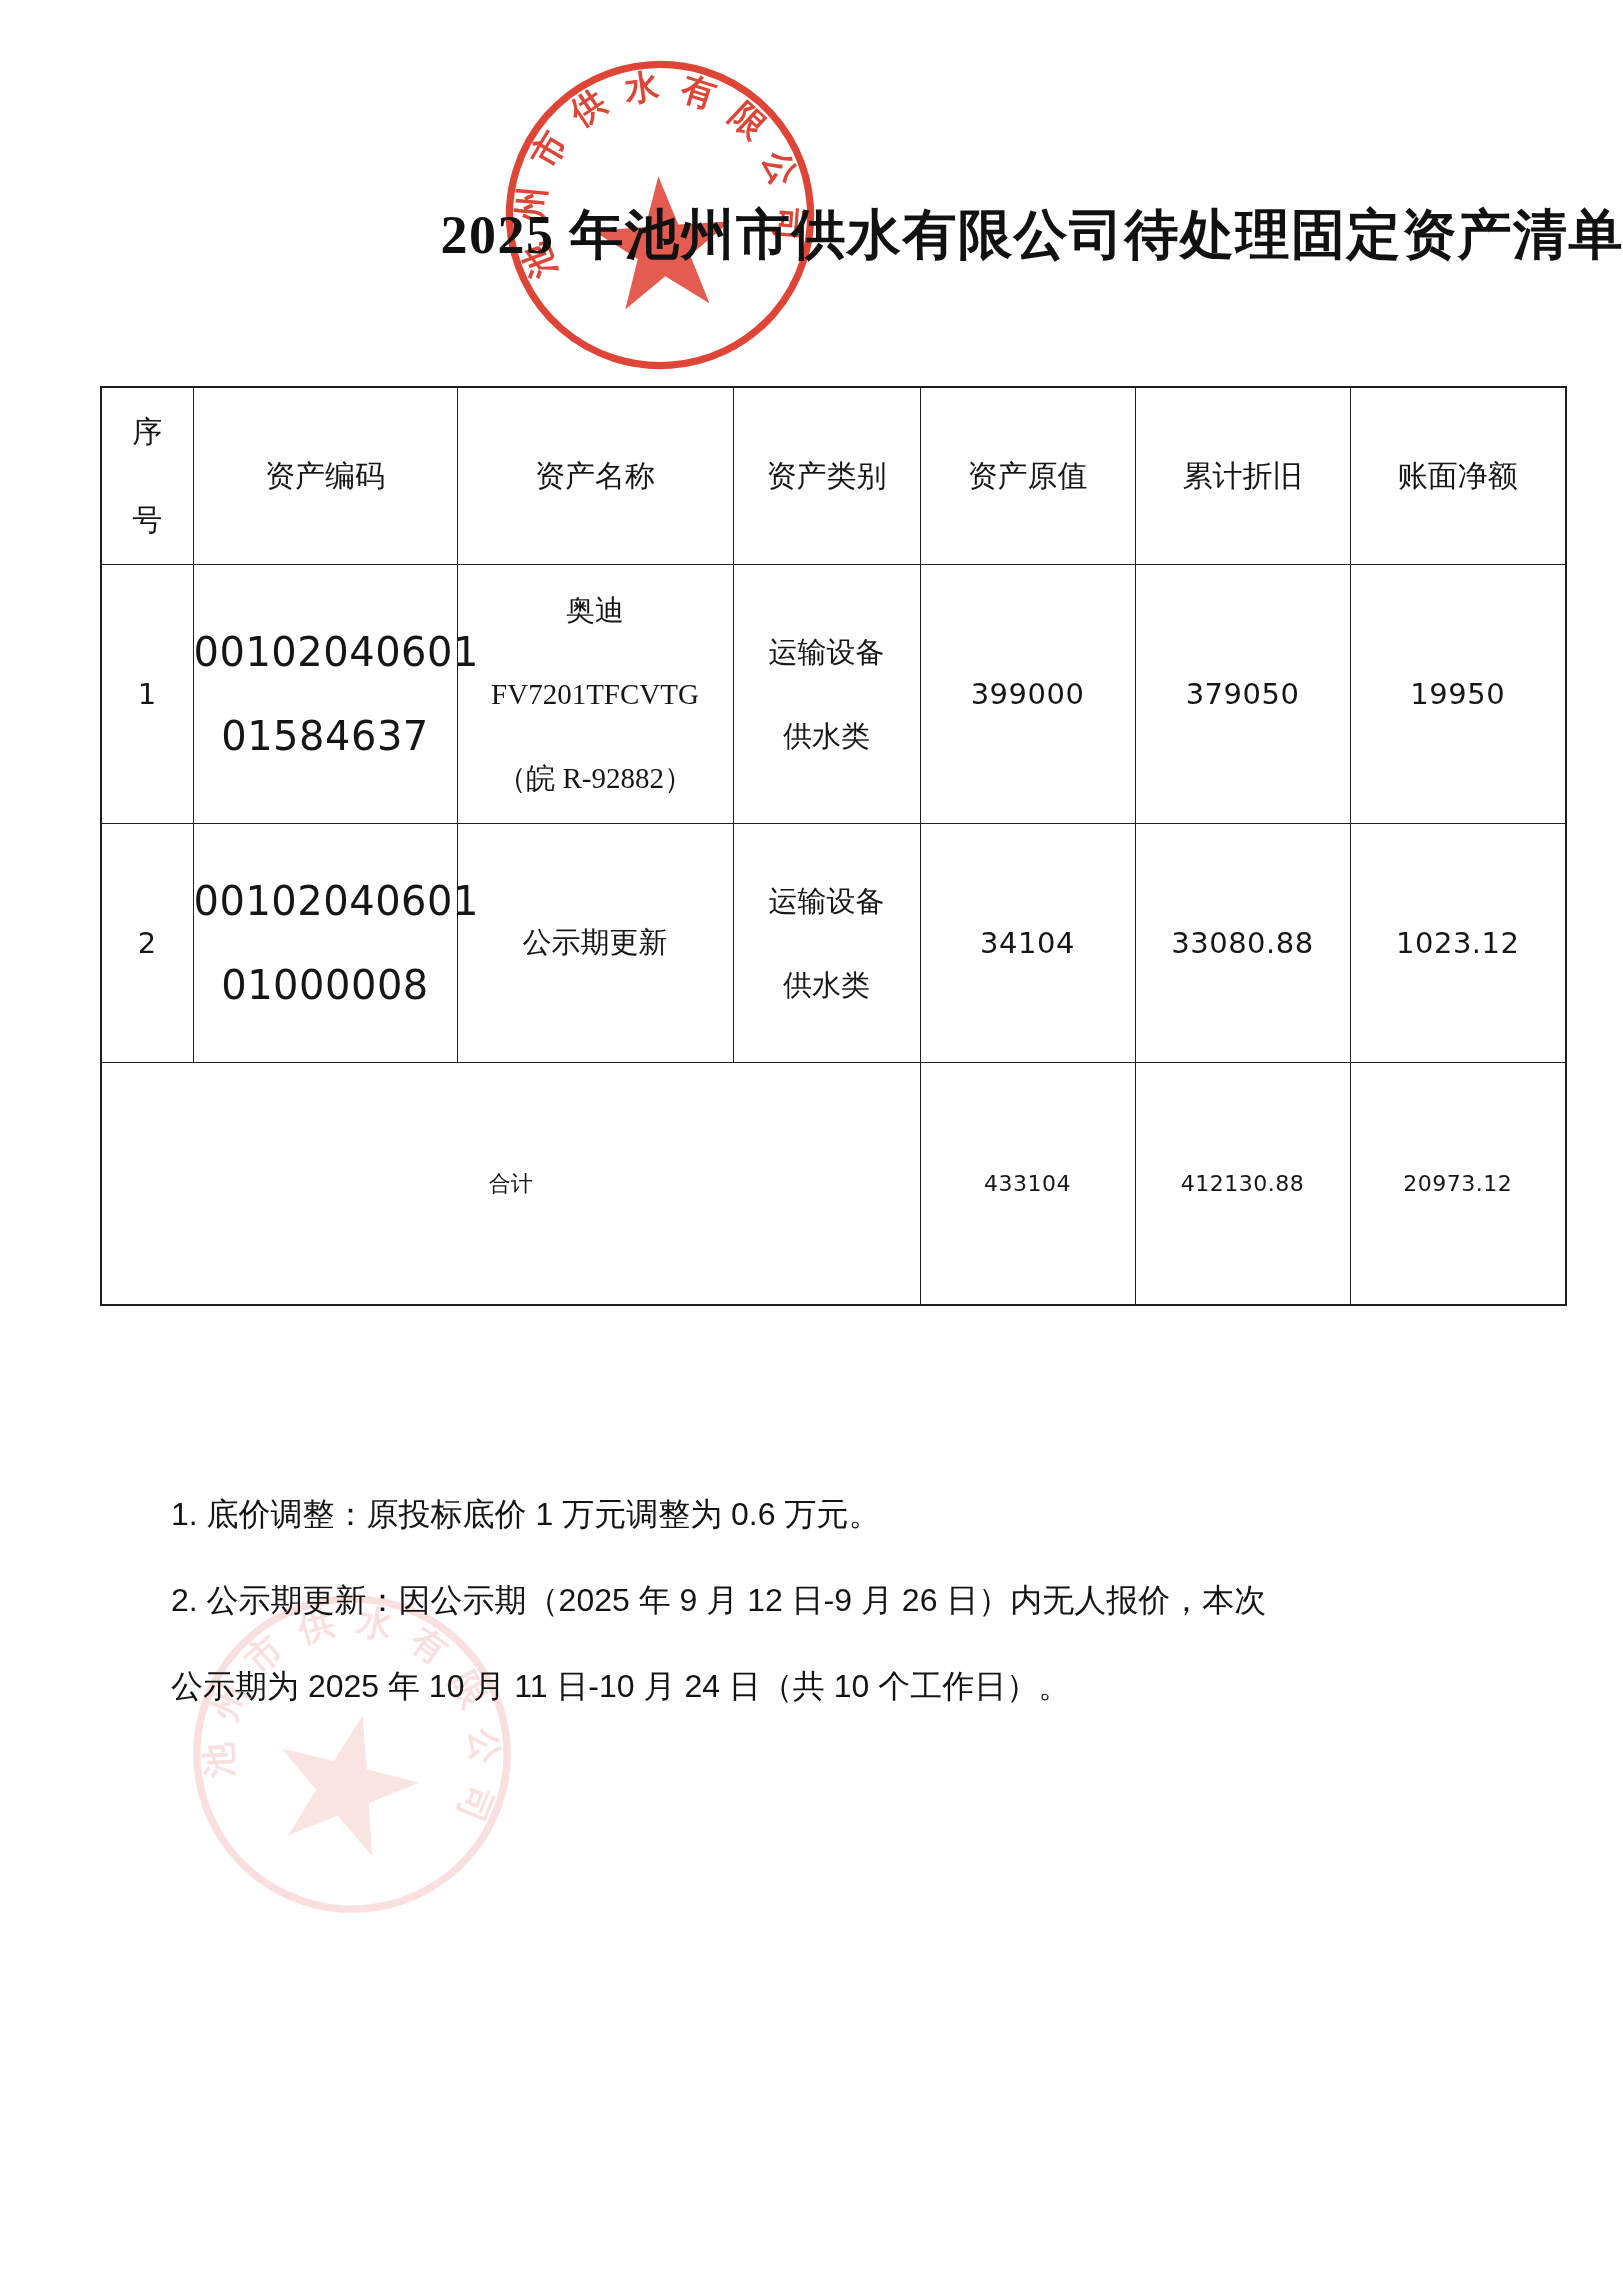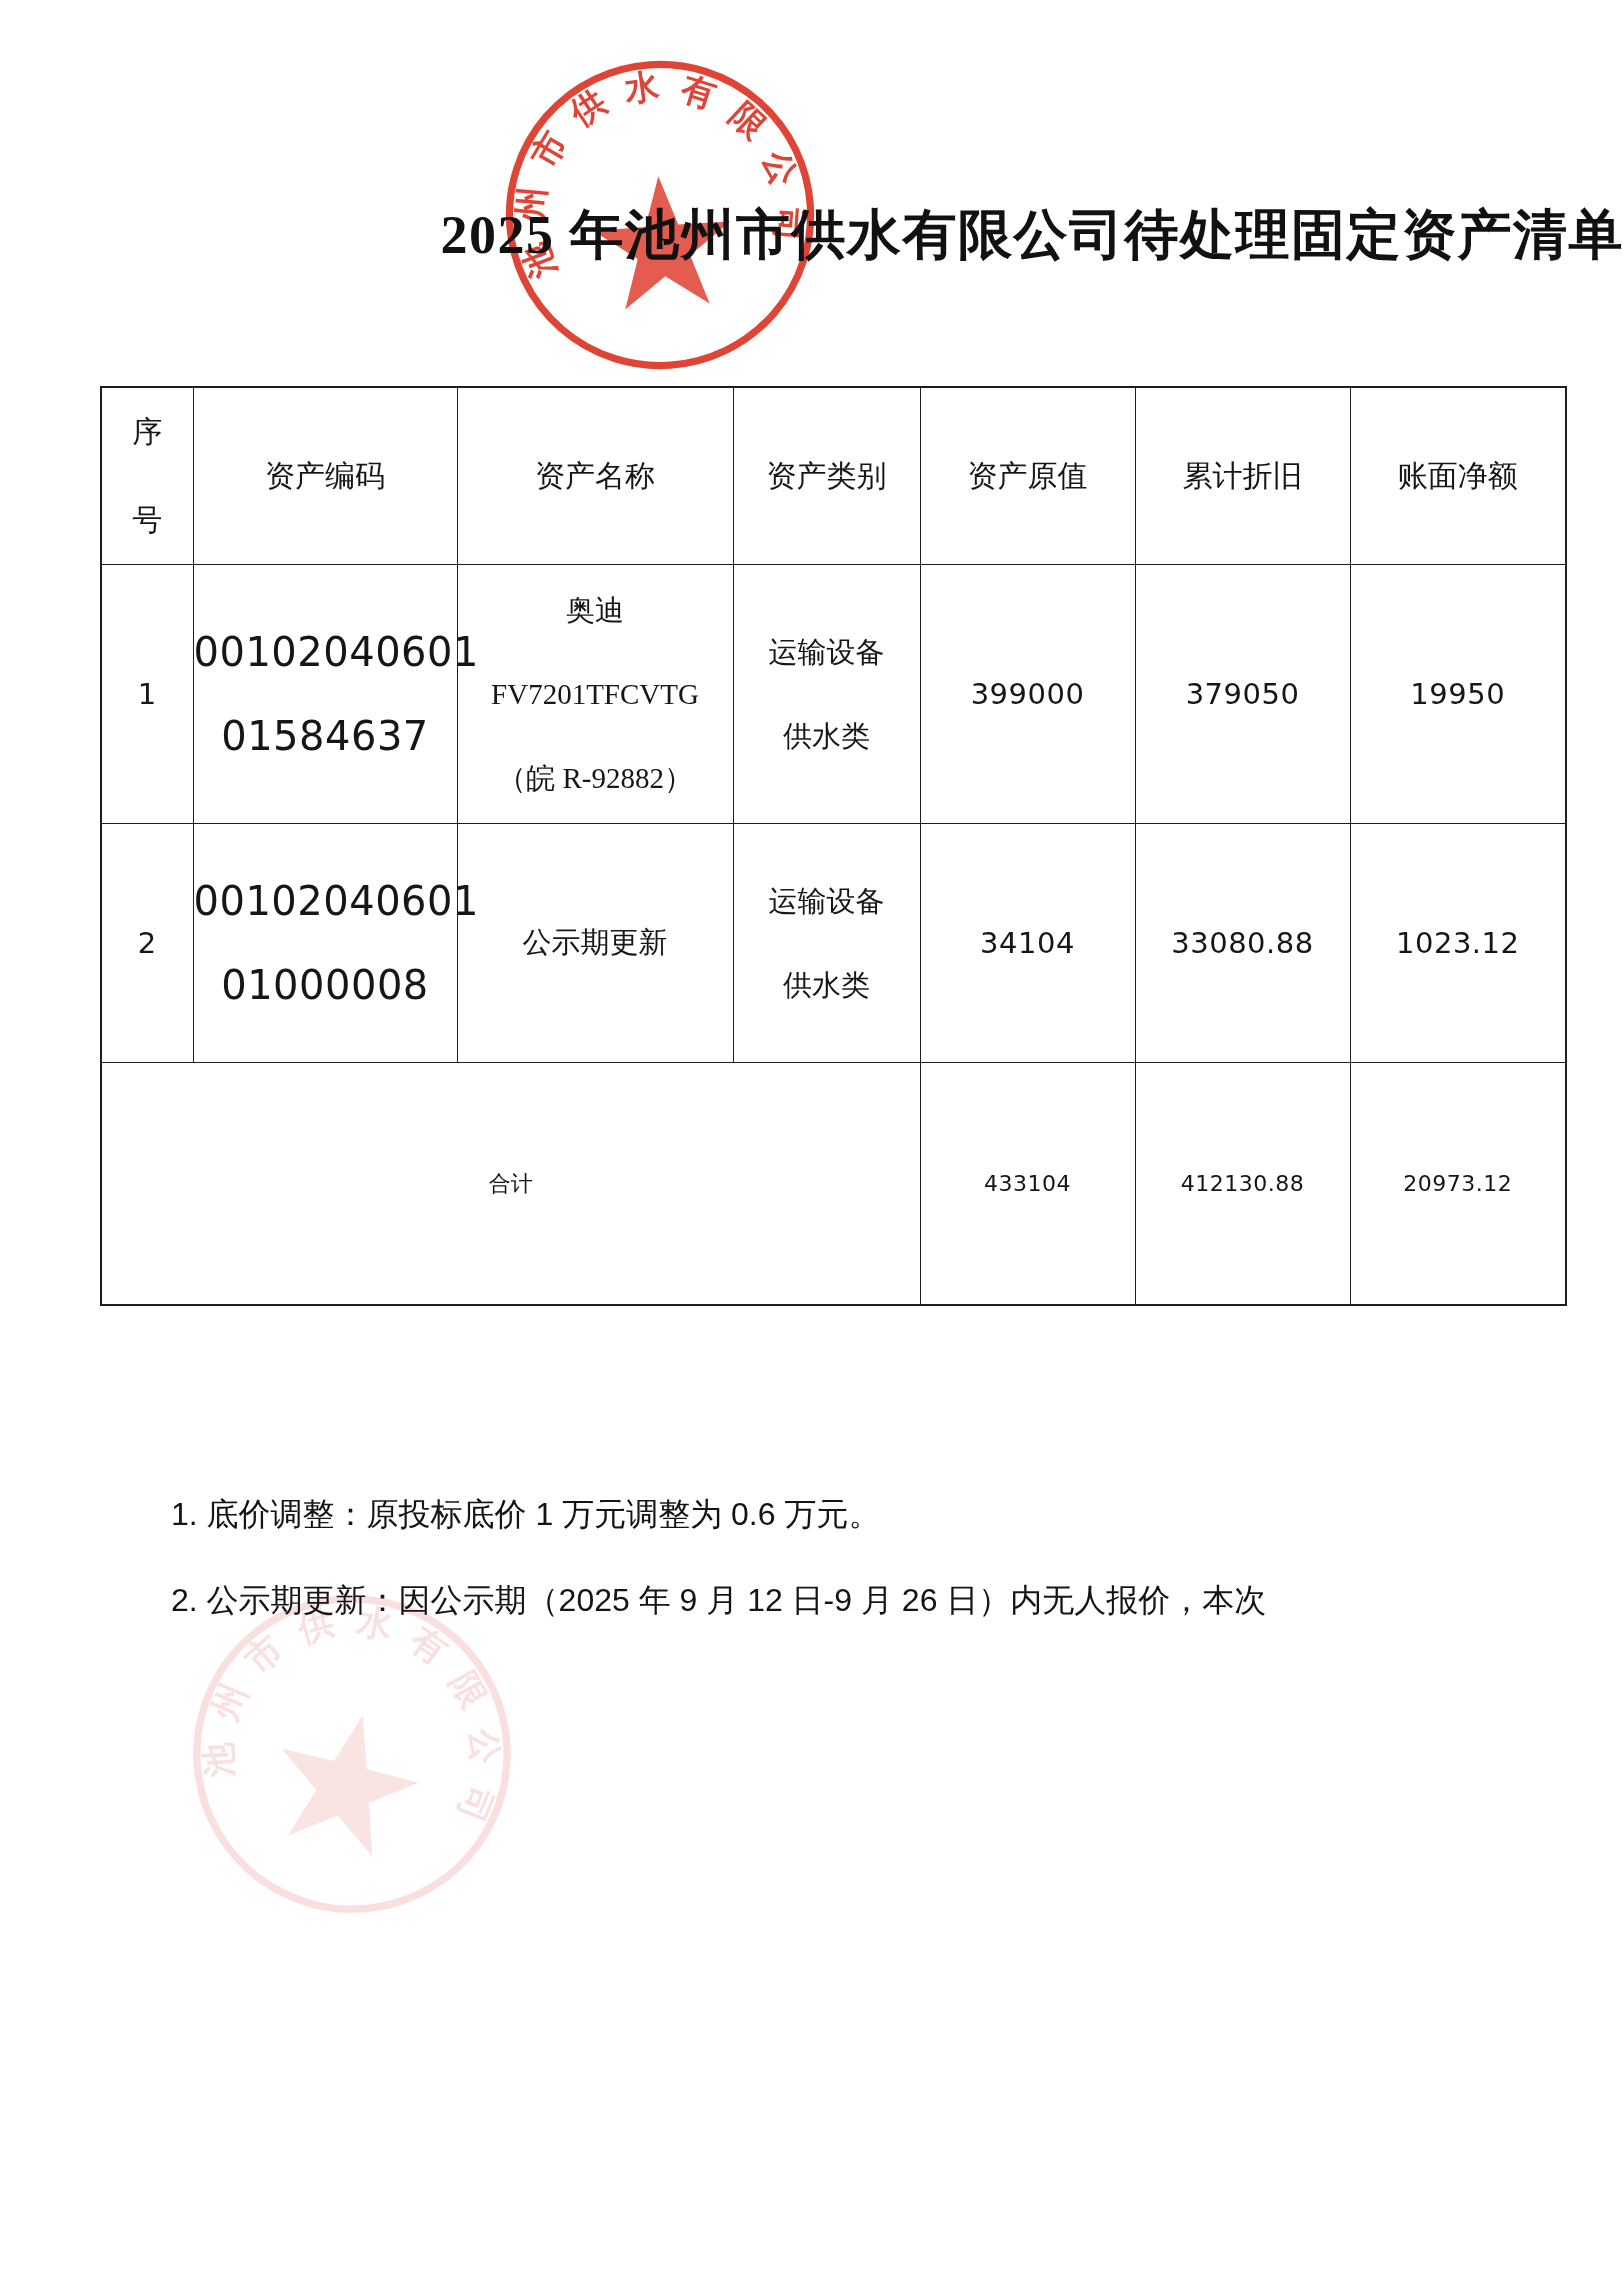--- a/index.html
+++ b/index.html
@@ -188,20 +188,21 @@
     <td class="num">433104</td>
     <td class="num">412130.88</td>
     <td class="num">20973.12</td>
   </tr>
   </tbody>
 </table>
 
 <div class="notes">
   <div class="note-line">1. 底价调整：原投标底价 1 万元调整为 0.6 万元。</div>
   <div class="note-line">2. 公示期更新：因公示期（2025 年 9 月 12 日-9 月 26 日）内无人报价，本次</div>
+  <div class="note-line">公示期为 2025 年 10 月 11 日-10 月 24 日（共 10 个工作日）。</div>
 </div>
 
 <svg class="stamp stamp-faint" viewBox="0 0 640 640">
   <circle class="seal-ring" cx="320" cy="320" r="292"></circle>
   <polygon class="seal-star" points="322,245 354,341 455,342 373,402 404,498 322,439 240,498 271,402 189,342 290,341"></polygon>
   <path id="sealArc2" d="M 113 416 A 228 228 0 1 1 527 416" fill="none"></path>
   <text class="seal-text">
     <textPath href="#sealArc2" startOffset="0" textLength="880" lengthAdjust="spacing">池州市供水有限公司</textPath>
   </text>
 </svg>

